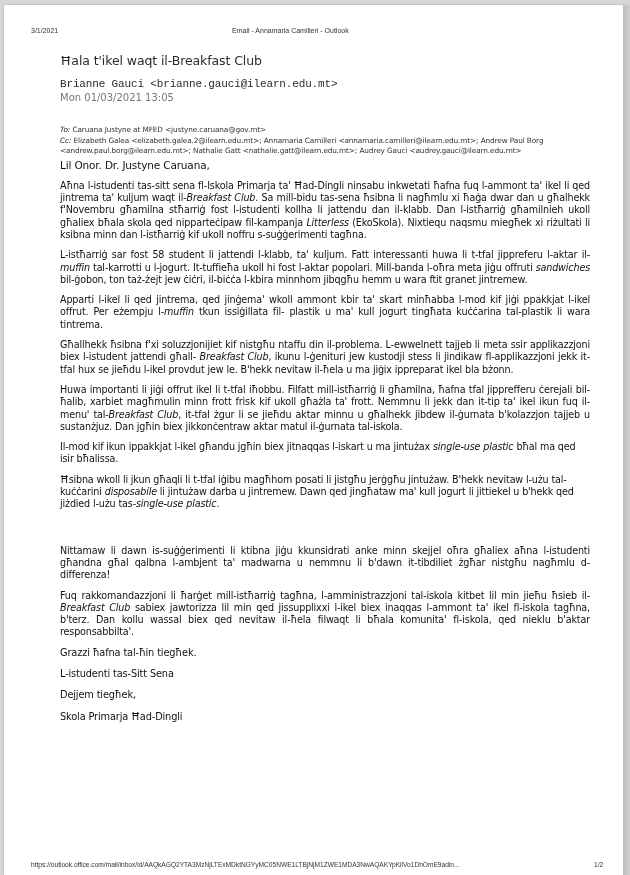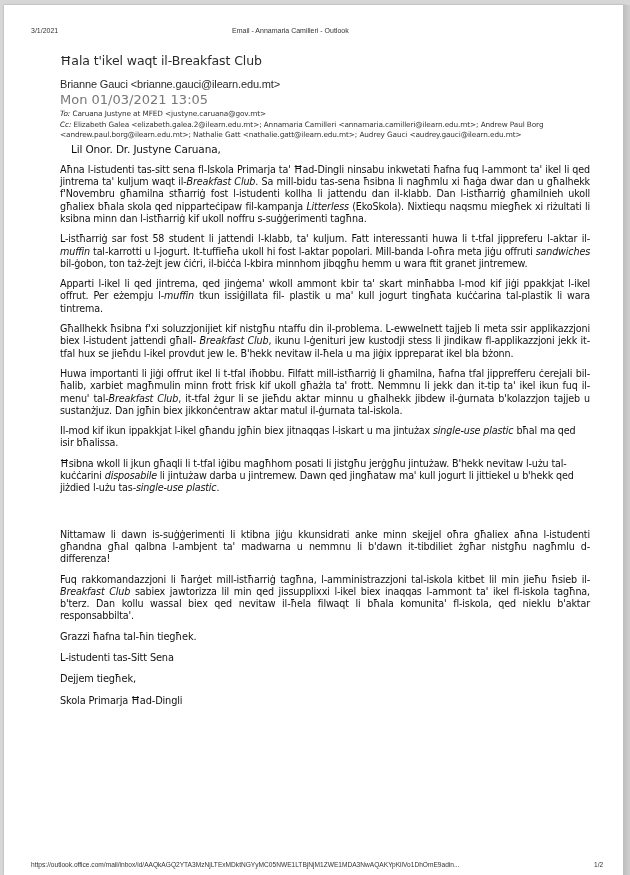--- a/index.html
+++ b/index.html
@@ -58,31 +58,31 @@
     width: 530px;
   }
   .subject {
     font-family: "DejaVu Sans", sans-serif;
     font-size: 12.5px;
     color: #2b2b2b;
     margin: 0 0 10px 0;
     letter-spacing: -0.1px;
   }
   .sender {
-    font-family: Liberation Sans, sans-serif;
+    font-family: Liberation Mono, monospace;
     font-size: 11px;
     color: #2b2b2b;
     letter-spacing: -0.15px;
     margin-bottom: 2px;
   }
   .sent-date {
     font-family: "DejaVu Sans", sans-serif;
-    font-size: 13px;
+    font-size: 10px;
     color: #777;
-    margin-bottom: 2px;
+    margin-bottom: 22px;
   }
   .recipients {
     font-family: "DejaVu Sans", sans-serif;
     font-size: 7.3px;
     color: #333;
     line-height: 10.5px;
     letter-spacing: -0.1px;
   }
   .recipients .lbl {
     color: #222;
@@ -91,21 +91,21 @@
   .body {
     font-family: "DejaVu Sans", sans-serif;
     color: #111;
     font-size: 9.6px;
     line-height: 12.3px;
     letter-spacing: -0.15px;
     margin-top: 2px;
   }
   .body .greeting {
     font-size: 10.5px;
-    margin: 0 0 9px 11px;
+    margin: 0 0 9px 0;
   }
   .body p {
     margin: 0 0 8px 0;
     text-align: justify;
   }
   .body p.left {
     text-align: left;
   }
   .body .gap {
     height: 26px;

